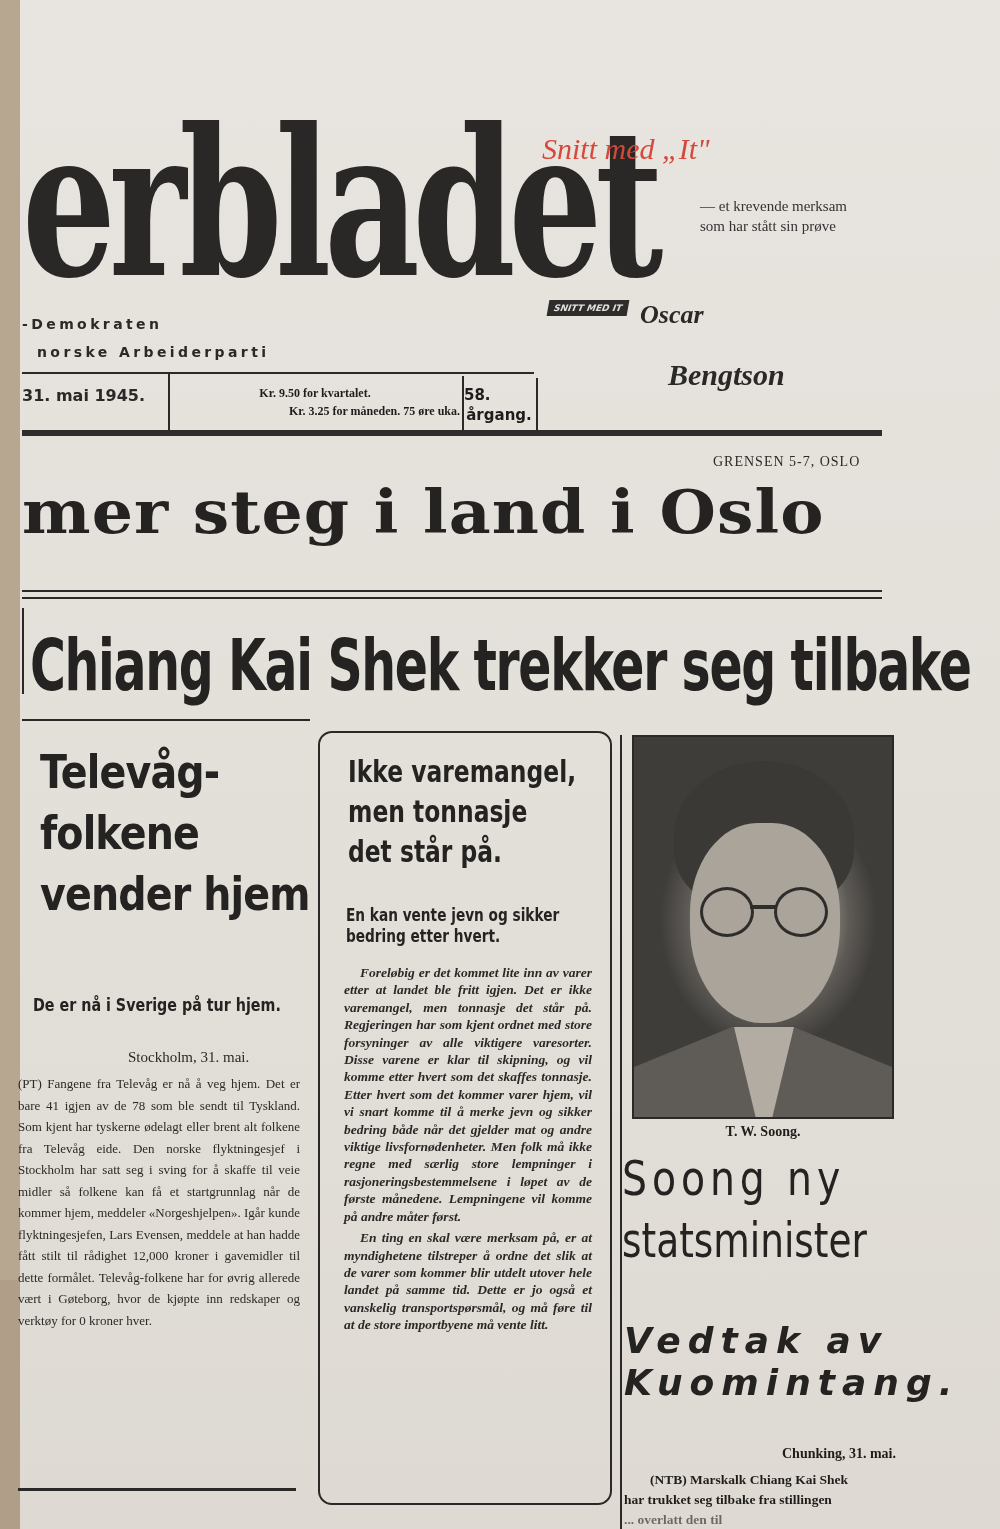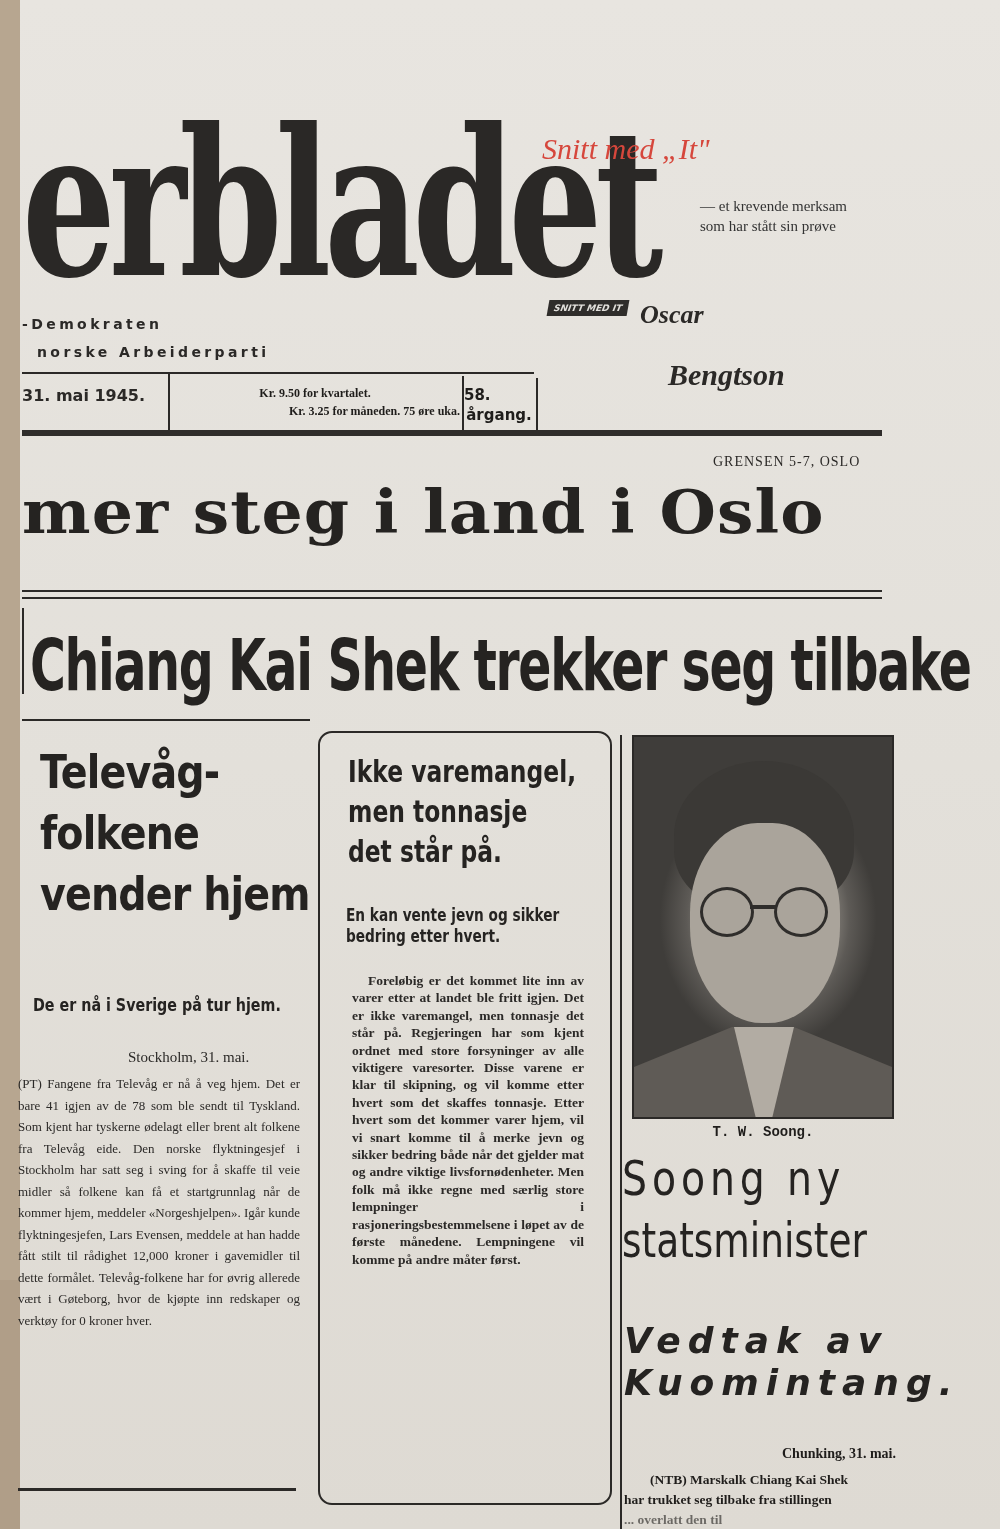--- a/index.html
+++ b/index.html
@@ -61,33 +61,33 @@
   .col1-end-rule { left:18px; top:1488px; width:278px; height:3px; background:#2b2927; }
 
   
   .box { left:318px; top:731px; width:290px; height:770px; border:2px solid #2b2927; border-radius:14px; }
   .col-divider { left:620px; top:735px; width:2px; height:794px; background:#2b2927; }
   .col2-head { left:348px; top:752px; font-family:"DejaVu Sans", sans-serif; font-weight:bold; font-size:30px; line-height:40px; color:#252321;
     transform:scaleX(0.78); transform-origin:left top; }
   .col2-sub { left:346px; top:904px; font-family:"DejaVu Sans", sans-serif; font-weight:bold; font-size:18px; line-height:21px; color:#252321;
     transform:scaleX(0.76); transform-origin:left top; white-space:nowrap; }
   .col2-body { left:340px; top:960px; width:256px; font-weight:bold; font-size:13.5px; line-height:17.4px; }
-  .col2-body p { margin:12px; text-indent:16px; }
+  .col2-body p { margin:4px; text-indent:16px;font-style:italic; }
 
   
   .photo { left:632px; top:735px; width:258px; height:380px; border:2px solid #2b2927;
     background:radial-gradient(ellipse 42% 34% at 52% 48%, #bdb8b0 0%, #a39e96 45%, #5d5a56 75%, #3f3d3a 100%); overflow:hidden; }
   .photo .hair { position:absolute; left:40px; top:24px; width:180px; height:150px; border-radius:50% 50% 40% 40%; background:#3b3936; }
   .photo .face { position:absolute; left:56px; top:86px; width:150px; height:200px; border-radius:45% 45% 48% 48%; background:#aaa49b; }
   .photo .lens { position:absolute; top:150px; width:48px; height:44px; border:3px solid #2f2d2b; border-radius:50%; }
   .photo .lens.l { left:66px; } .photo .lens.r { left:140px; }
   .photo .bridge { position:absolute; left:116px; top:168px; width:26px; height:4px; background:#2f2d2b; }
   .photo .suit { position:absolute; left:0; top:290px; width:258px; height:100px; background:#5f5b56; clip-path:polygon(0 40%,38% 0,62% 0,100% 40%,100% 100%,0 100%); }
   .photo .shirt { position:absolute; left:100px; top:290px; width:60px; height:100px; background:#b2aca3; clip-path:polygon(0 0,100% 0,60% 100%,40% 100%); }
-  .caption { left:632px; top:1124px; width:262px; text-align:center; font-weight:bold; font-size:14px;font-family:Liberation Mono, monospace; }
+  .caption { left:632px; top:1124px; width:262px; text-align:center; font-weight:bold; font-size:14px; }
   .col3-head1 { left:622px; top:1150px; font-family:"DejaVu Sans", sans-serif; font-size:48px; letter-spacing:6px; color:#252321;
     transform:scaleX(0.82); transform-origin:left top; white-space:nowrap; }
   .col3-head2 { left:622px; top:1212px; font-family:"DejaVu Sans", sans-serif; font-size:48px; color:#252321;
     transform:scaleX(0.78); transform-origin:left top; white-space:nowrap; }
   .col3-head3 { left:624px; top:1320px; font-family:"DejaVu Sans", sans-serif; font-weight:bold; font-style:italic; font-size:36px; line-height:42px;
     letter-spacing:7px; color:#252321; white-space:nowrap; }
   .col3-date { left:782px; top:1446px; font-weight:bold; font-size:14px; }
   .col3-body { left:624px; top:1470px; width:272px; font-weight:bold; font-size:13.5px; line-height:20px; white-space:nowrap; }
 </style>
 </head>
@@ -143,20 +143,21 @@
   <div>Ikke varemangel,</div>
   <div>men tonnasje</div>
   <div>det står på.</div>
 </div>
 <div class="abs col2-sub">
   <div>En kan vente jevn og sikker</div>
   <div>bedring etter hvert.</div>
 </div>
 <div class="abs body-col col2-body">
   <p>Foreløbig er det kommet lite inn av varer etter at landet ble fritt igjen. Det er ikke varemangel, men tonnasje det står på. Regjeringen har som kjent ordnet med store forsyninger av alle viktigere varesorter. Disse varene er klar til skipning, og vil komme etter hvert som det skaffes tonnasje. Etter hvert som det kommer varer hjem, vil vi snart komme til å merke jevn og sikker bedring både når det gjelder mat og andre viktige livsfornødenheter. Men folk må ikke regne med særlig store lempninger i rasjoneringsbestemmelsene i løpet av de første månedene. Lempningene vil komme på andre måter først.</p>
+  <p>En ting en skal være merksam på, er at myndighetene tilstreper å ordne det slik at de varer som kommer blir utdelt utover hele landet på samme tid. Dette er jo også et vanskelig transportspørsmål, og må føre til at de store importbyene må vente litt.</p>
 </div>
 
 <div class="abs photo">
   <div class="hair"></div>
   <div class="face"></div>
   <div class="lens l"></div>
   <div class="lens r"></div>
   <div class="bridge"></div>
   <div class="suit"></div>
   <div class="shirt"></div>

